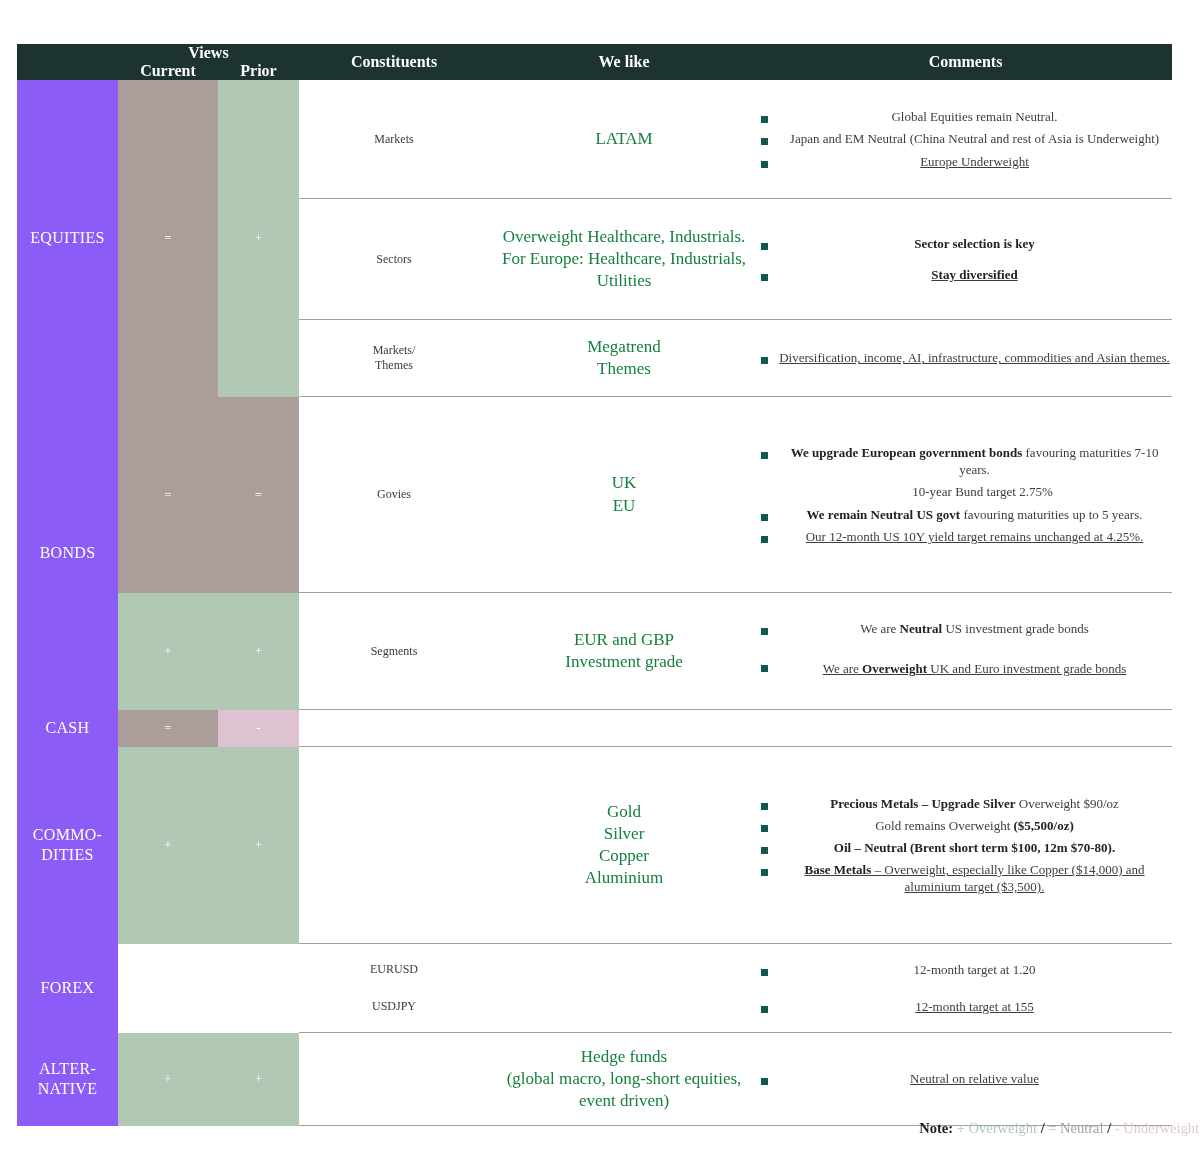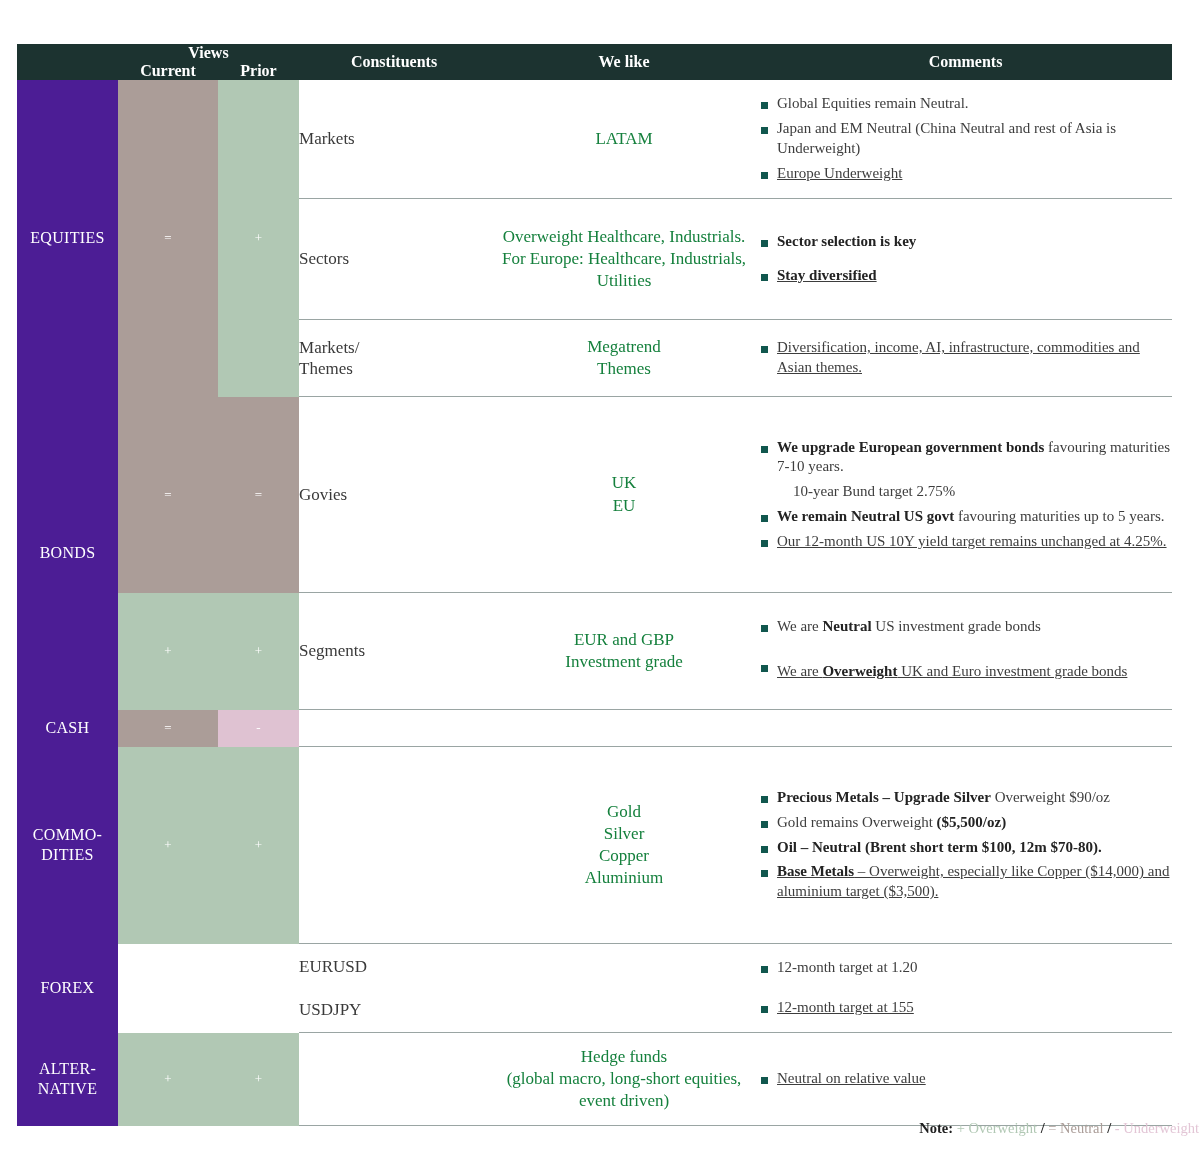--- a/index.html
+++ b/index.html
@@ -18,50 +18,50 @@
     border-collapse:collapse;
     table-layout:fixed;
   }
   .table td,.table th{padding:0;vertical-align:middle;}
 
   
   .hdr{background:#1c3330;color:#ffffff;}
 
   
   .cat{
-    background:#4c1d95;color:#ffffff;
+    background:#8b5cf6;color:#ffffff;
     text-align:center;font-size:16px;line-height:1.25;
     letter-spacing:.3px;
   }
 
   
   .view{
     text-align:center;font-size:13px;color:#ffffff;
     vertical-align:middle;
   }
   .v-neutral{background:#ab9d98;}
   .v-over{background:#b1c8b4;}
   .v-under{background:#dfc2d2;}
   .v-none{background:#ffffff;}
 
   
   .body-cell{
     background:#ffffff;
     border-bottom:1px solid #9aa5a3;
   }
   .const{
-    font-size:17px;line-height:1.25;color:#3a3a3a;
+    text-align:center;font-size:12px;line-height:1.25;color:#3a3a3a;
     padding:6px 6px;
   }
   .welike{
     text-align:center;font-size:17px;line-height:1.3;color:#15803d;
     padding:6px 10px;
   }
   .comments{
-    text-align:left;font-size:15px;line-height:1.32;color:#3d3d3d;
+    text-align:center;font-size:13px;line-height:1.32;color:#3d3d3d;
     padding:8px 10px 8px 12px;
   }
   .bullets{list-style:none;margin:0;padding:0;}
   .bullets li{
     position:relative;padding-left:18px;margin:0 0 5px 0;
   }
   .bullets li:last-child{margin-bottom:0;text-decoration:underline;}
   .bullets li::before{
     content:"";position:absolute;left:2px;top:8px;
     width:7px;height:7px;background:#11574e;

